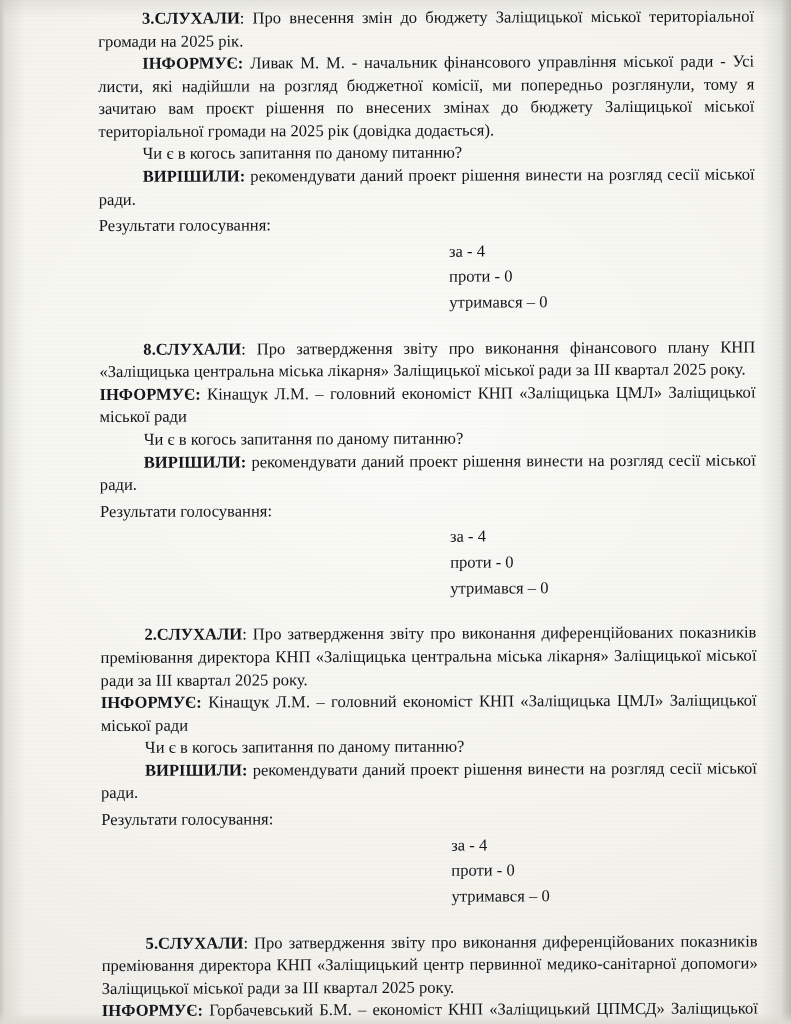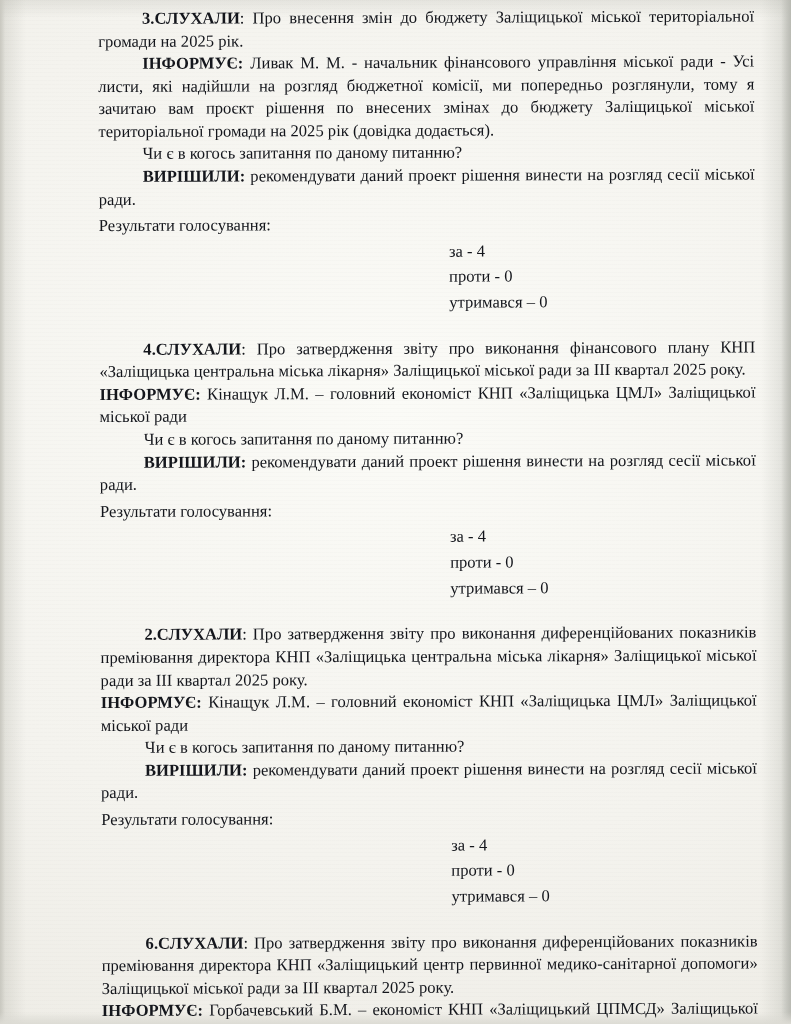--- a/index.html
+++ b/index.html
@@ -114,21 +114,21 @@
       <div class="votes">
         <div>за - 4</div>
         <div>проти - 0</div>
         <div>утримався – 0</div>
       </div>
     </div>
 
     <div class="gap-lg"></div>
 
     <div class="block">
-      <p class="para first"><span class="lead">4.СЛУХАЛИ</span><span>: Про затвердження звіту про виконання фінансового плану КНП «Заліщицька центральна міська лікарня» Заліщицької міської ради за ІІІ квартал 2025 року.</span></p>
+      <p class="para first"><span class="lead">8.СЛУХАЛИ</span><span>: Про затвердження звіту про виконання фінансового плану КНП «Заліщицька центральна міська лікарня» Заліщицької міської ради за ІІІ квартал 2025 року.</span></p>
       <p class="para"><span class="lead">ІНФОРМУЄ:</span><span> Кінащук Л.М. – головний економіст КНП «Заліщицька ЦМЛ» Заліщицької міської ради</span></p>
       <p class="para indent">Чи є в когось запитання по даному питанню?</p>
       <p class="para indent"><span class="lead">ВИРІШИЛИ:</span><span> рекомендувати даний проект рішення винести на розгляд  сесії міської ради.</span></p>
       <p class="para results">Результати голосування:</p>
       <div class="votes">
         <div>за - 4</div>
         <div>проти - 0</div>
         <div>утримався – 0</div>
       </div>
     </div>
@@ -144,18 +144,18 @@
       <div class="votes">
         <div>за - 4</div>
         <div>проти - 0</div>
         <div>утримався – 0</div>
       </div>
     </div>
 
     <div class="gap-lg"></div>
 
     <div class="block">
-      <p class="para first"><span class="lead">6.СЛУХАЛИ</span><span>: Про затвердження звіту про виконання диференційованих показників  премiювання директора КНП «Заліщицький центр первинної медико-санітарної допомоги» Заліщицької міської ради за ІІІ квартал 2025 року.</span></p>
+      <p class="para first"><span class="lead">5.СЛУХАЛИ</span><span>: Про затвердження звіту про виконання диференційованих показників  премiювання директора КНП «Заліщицький центр первинної медико-санітарної допомоги» Заліщицької міської ради за ІІІ квартал 2025 року.</span></p>
       <p class="para"><span class="lead">ІНФОРМУЄ:</span><span> Горбачевський Б.М. – економіст КНП «Заліщицький ЦПМСД» Заліщицької міської ради</span></p>
     </div>
 
   </div>
 </div>
 
 </body></html>

